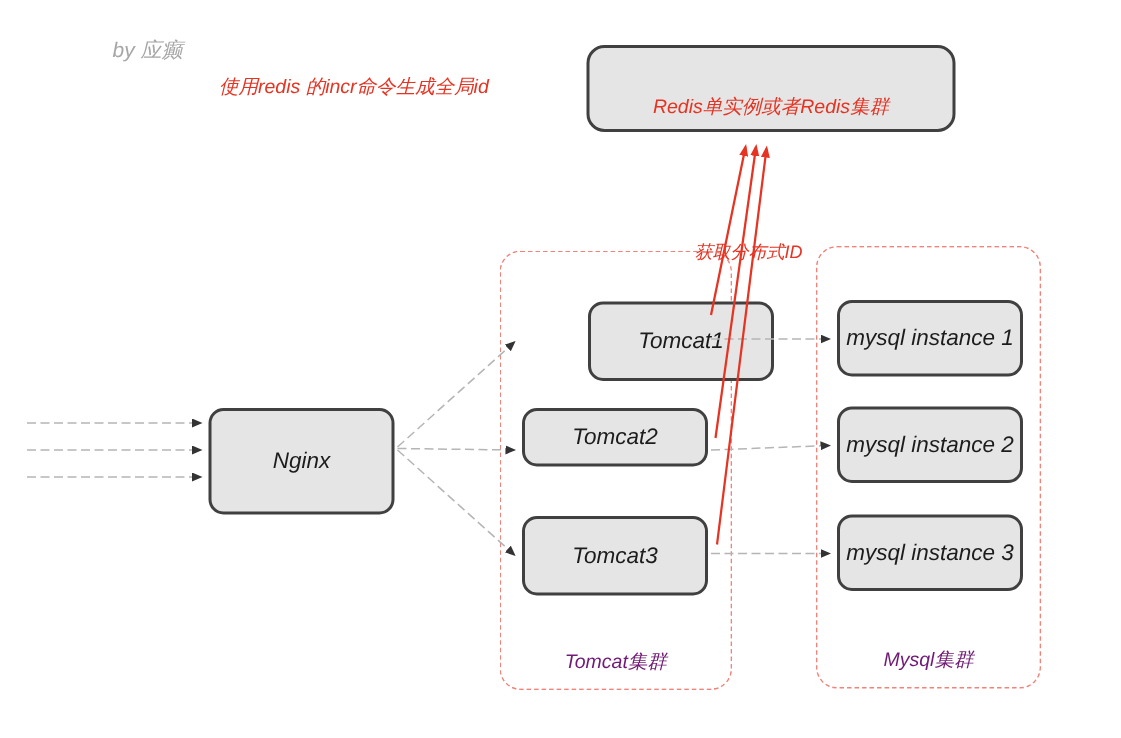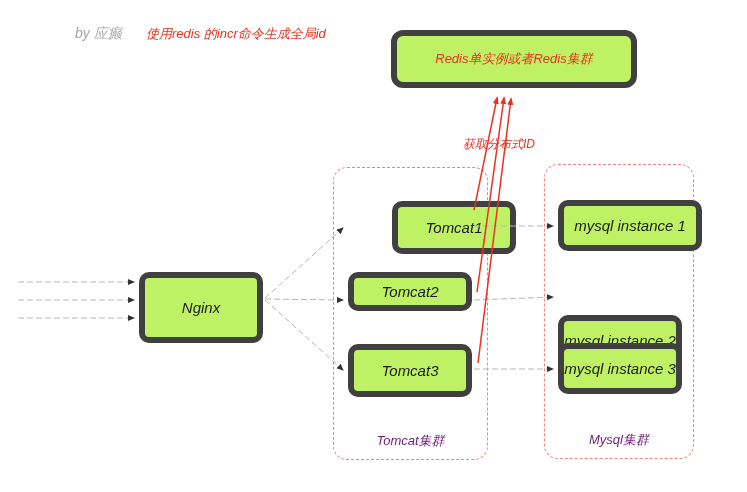--- a/index.html
+++ b/index.html
@@ -8,23 +8,23 @@
     width: 747px;
     height: 492px;
     background: #ffffff;
     font-family: "Liberation Sans", sans-serif;
     overflow: hidden;
     font-style: italic;
   }
   .abs { position: absolute; }
   .node {
     position: absolute;
-    border: 6px solid #404040;
+    border: 2px solid #404040;
     border-radius: 10px;
-    background: #bef264;
+    background: #e5e5e5;
     display: flex;
     align-items: center;
     justify-content: center;
     font-size: 15px;
     color: #1c1c1c;
     box-sizing: border-box;
   }
   .big-node {
     border-radius: 12px;
     font-size: 13px;
@@ -38,21 +38,21 @@
   }
   .cluster-label {
     position: absolute;
     left: 0;
     right: 0;
     bottom: 9px;
     text-align: center;
     font-size: 13px;
     color: #701a75;
   }
-  .red-text { color: #e63322; }
+  .red-text { color: #e63322; margin-top: 24px; }
   .gray-text { color: #a6a6a6; }
   .author { font-size: 14px; }
   .note { font-size: 13px; font-weight: 500; }
   .edge-label { font-size: 12px; }
   svg.edges { position: absolute; left: 0; top: 0; }
 </style>
 </head>
 <body>
 
 <div class="canvas">
@@ -79,24 +79,24 @@
   <div class="node" style="left:348px; top:272px; width:124px; height:39px;">
     <span>Tomcat2</span>
   </div>
   <div class="node" style="left:348px; top:344px; width:124px; height:53px;">
     <span>Tomcat3</span>
   </div>
 
   <div class="cluster" style="left:544px; top:164px; width:150px; height:295px;">
     <div class="cluster-label">Mysql集群</div>
   </div>
-  <div class="node" style="left:558px; top:200px; width:144px; height:51px;">
+  <div class="node" style="left:558px; top:200px; width:124px; height:51px;">
     <span>mysql instance 1</span>
   </div>
-  <div class="node" style="left:558px; top:271px; width:124px; height:51px;margin-top:44px;">
+  <div class="node" style="left:558px; top:271px; width:124px; height:51px;">
     <span>mysql instance 2</span>
   </div>
   <div class="node" style="left:558px; top:343px; width:124px; height:51px;">
     <span>mysql instance 3</span>
   </div>
 
   <svg class="edges" width="747" height="492" viewBox="0 0 747 492">
     <defs>
       <marker id="arrow-gray" markerWidth="8" markerHeight="8" refX="6" refY="3" orient="auto" markerUnits="userSpaceOnUse">
         <path d="M0,0 L7,3 L0,6 Z" fill="#333333"></path>

